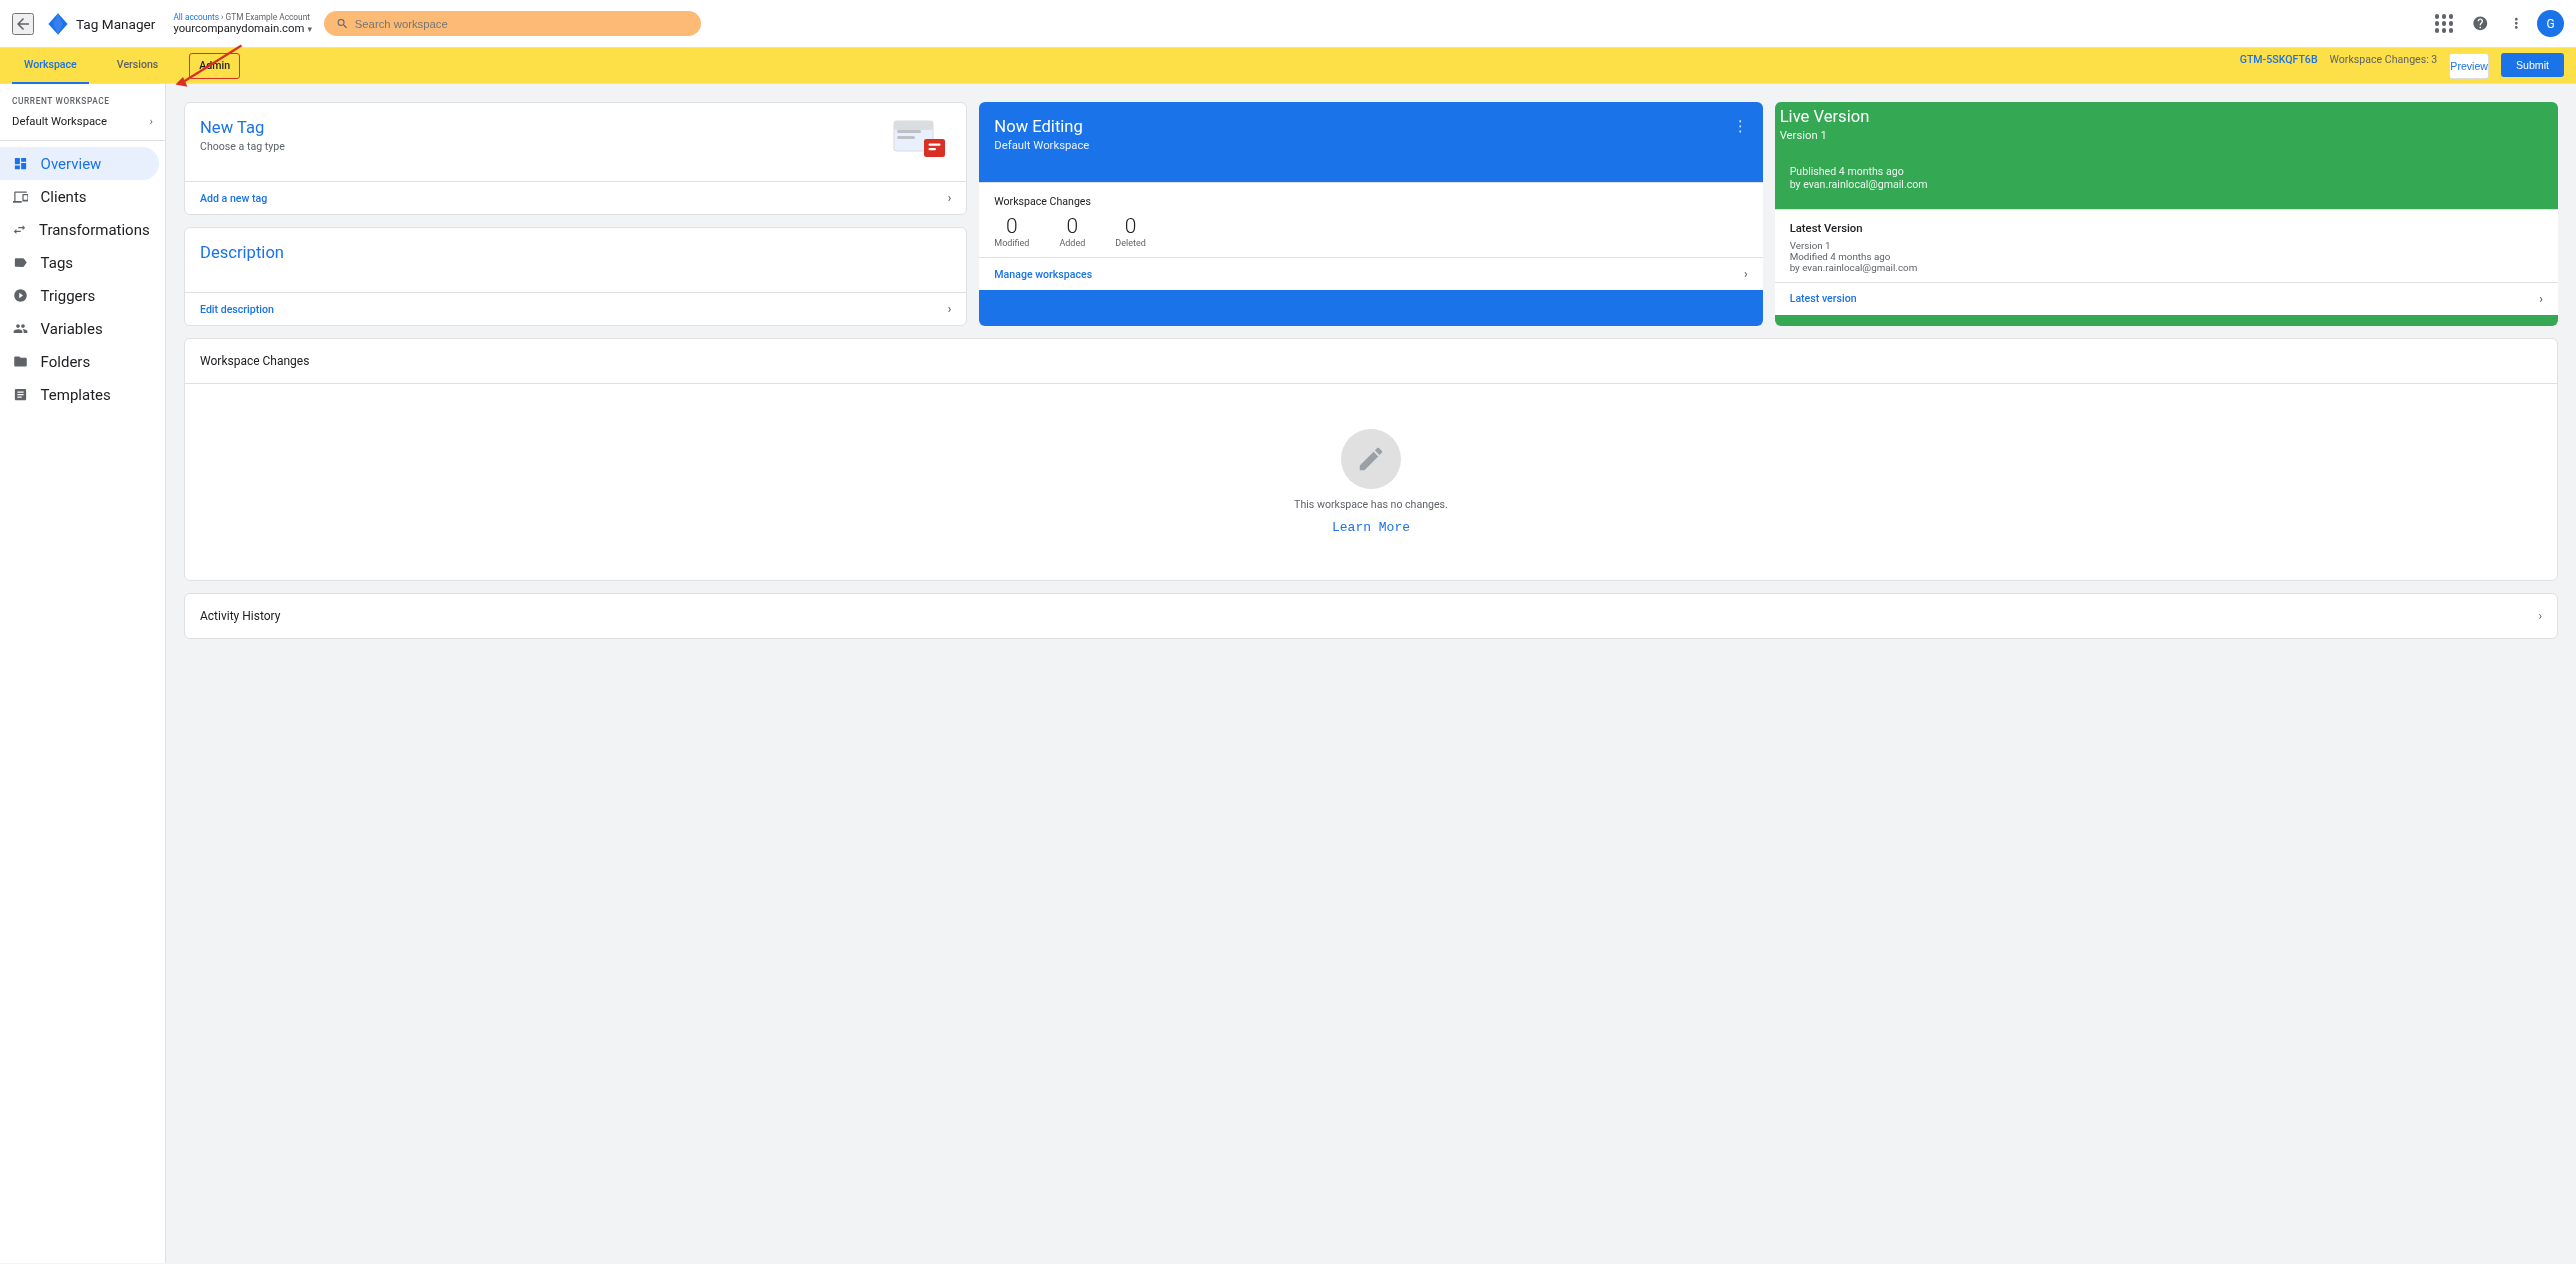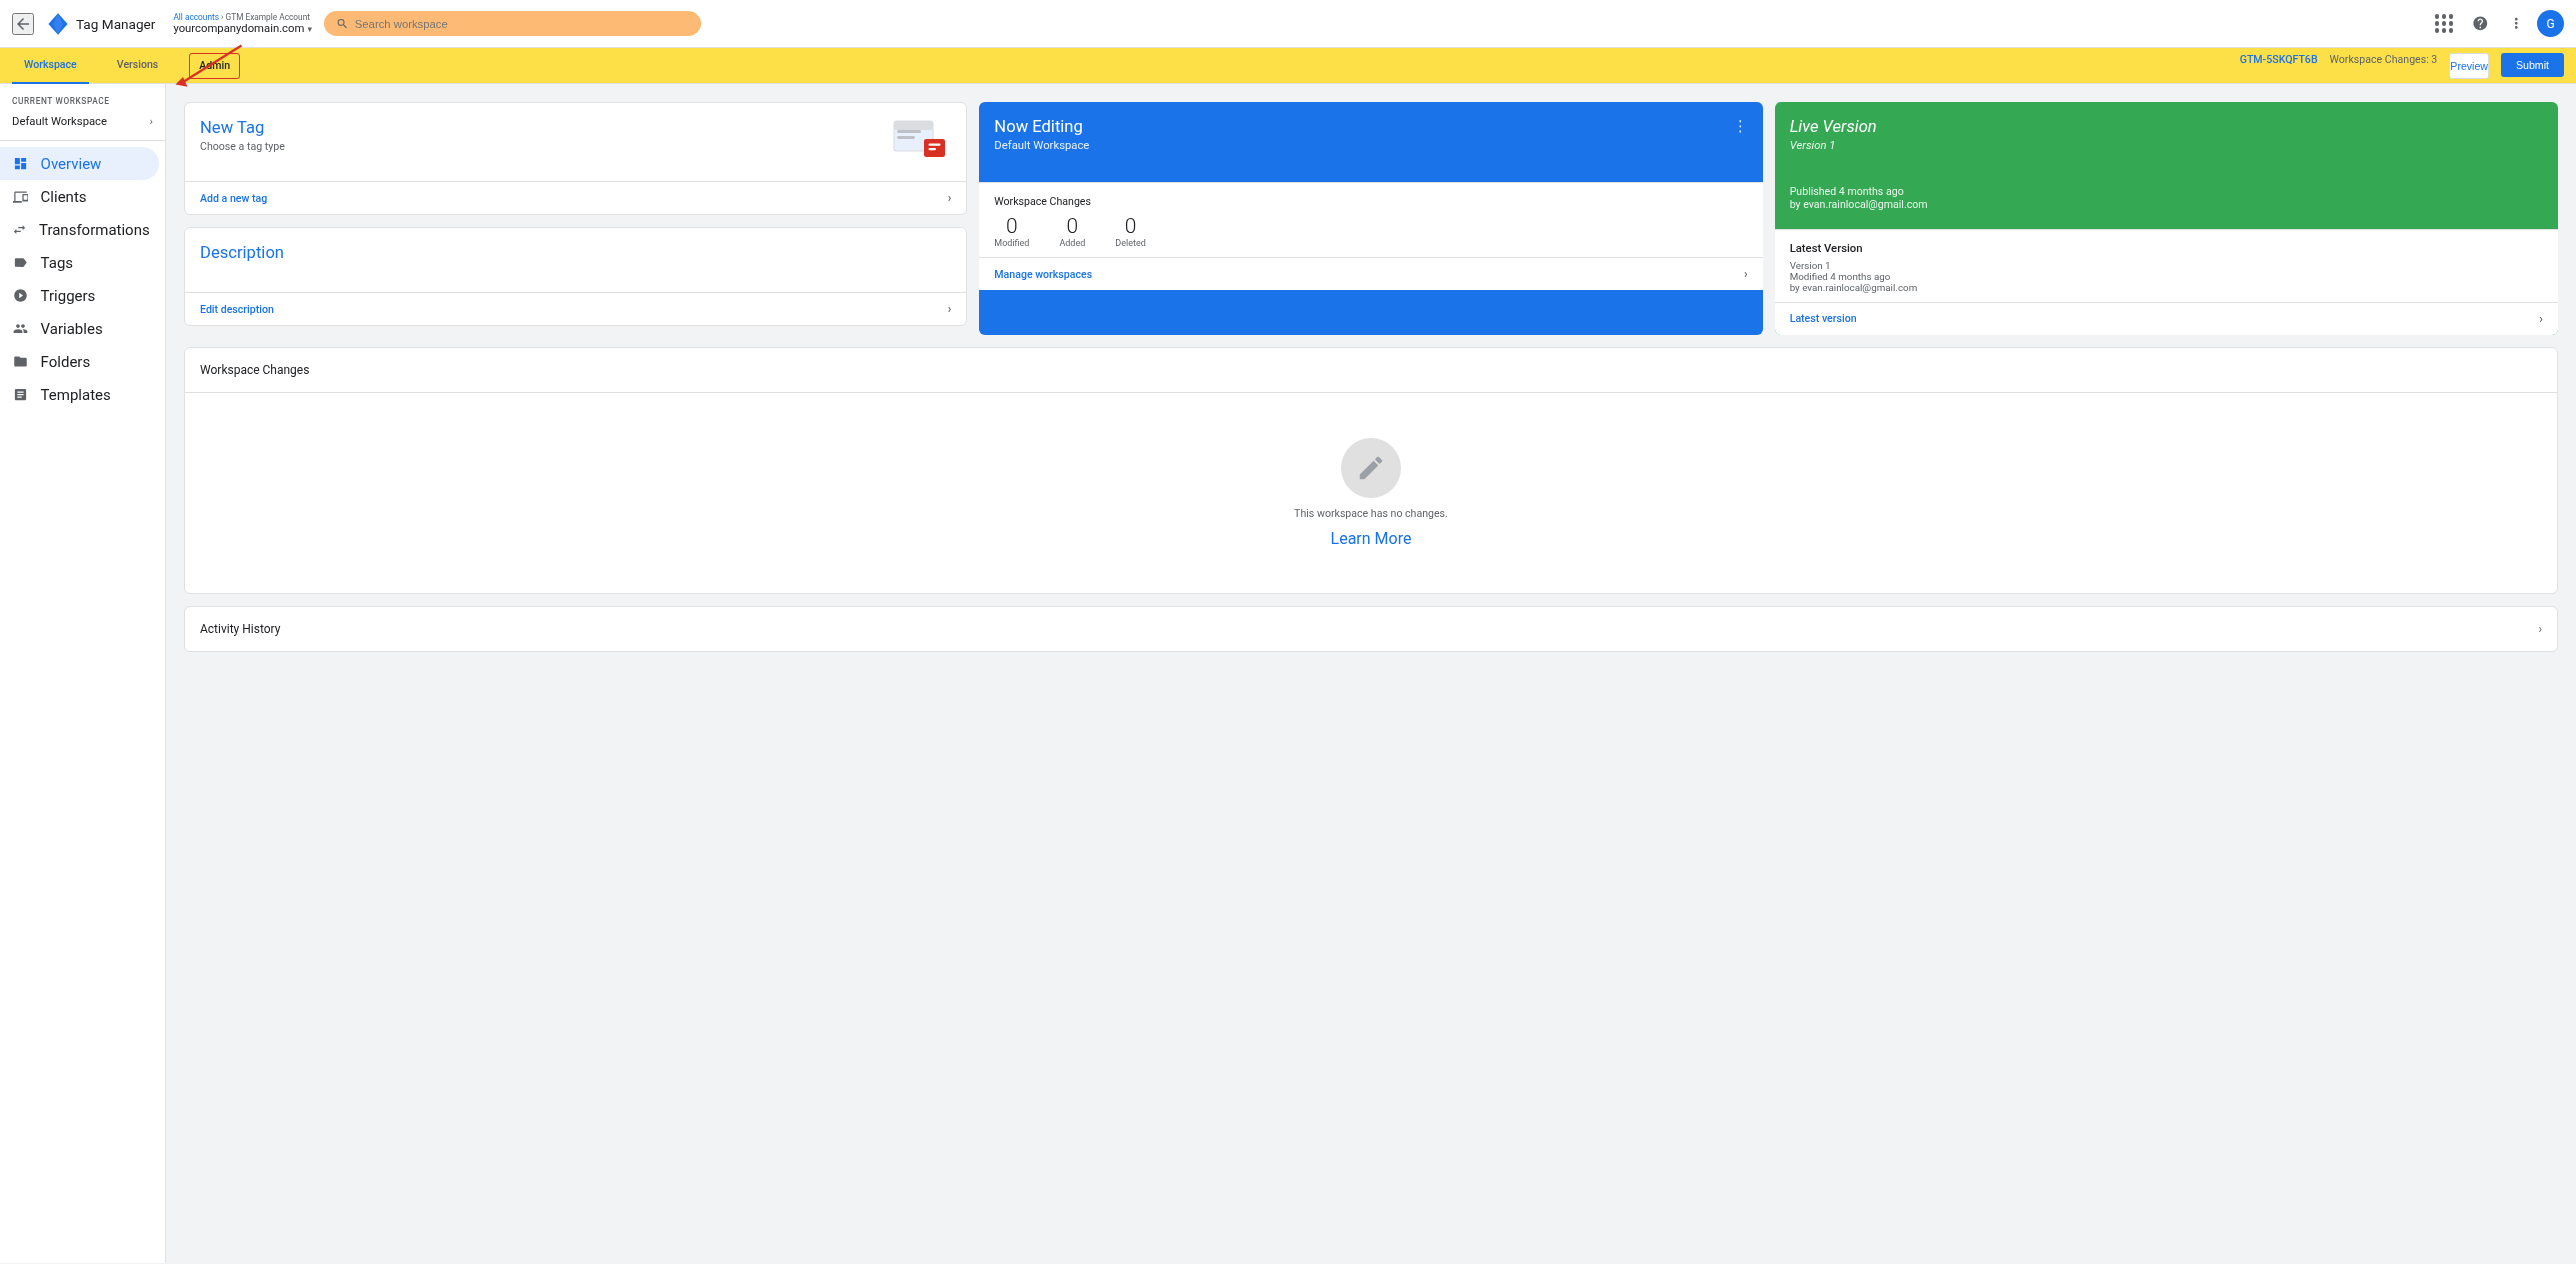--- a/index.html
+++ b/index.html
@@ -109,36 +109,36 @@
     .workspace-changes-section { background: #fff; border-top: 0.8px solid #e0e0e0; }
     .wc-header { padding: 12px 15px 6px 15px; font-size: 10.6px; color: #202124; font-weight: 400; }
     .wc-stats { display: flex; gap: 30px; padding: 0 15px 9px 15px; }
     .wc-stat { text-align: center; }
     .wc-stat-num { font-size: 21px; font-weight: 300; color: #202124; }
     .wc-stat-label { font-size: 9px; color: #5f6368; }
     .wc-footer { padding: 9px 15px; border-top: 0.8px solid #e0e0e0; display: flex; align-items: center; justify-content: space-between; color: #1a73e8; font-size: 10.6px; font-weight: 500; cursor: pointer; }
 
     
     .live-version-card { background: #34a853; border: none; }
-    .lv-header { padding: 15px; font-style: italic; }
+    .lv-header { padding: 5px; }
     .lv-title { font-size: 16.6px; color: #fff; font-weight: 400; }
     .lv-sub { font-size: 11.3px; color: rgba(255,255,255,0.9); margin-top: 3px; }
     .lv-body { padding: 18px 15px; color: rgba(255,255,255,0.9); font-size: 10.6px; }
     .latest-version-section { background: #fff; border-top: 0.8px solid #e0e0e0; }
     .lv-latest-header { padding: 12px 15px 3px 15px; font-size: 11.3px; color: #202124; font-weight: 500; }
     .lv-latest-body { padding: 1.5px 15px 9px 15px; font-size: 9.8px; color: #5f6368; }
     .lv-footer { padding: 9px 15px; border-top: 0.8px solid #e0e0e0; display: flex; align-items: center; justify-content: space-between; color: #1a73e8; font-size: 10.6px; font-weight: 500; cursor: pointer; }
 
     
     .wc-large-card { background: #fff; border-radius: 6px; border: 0.8px solid #e0e0e0; margin-bottom: 12px; }
     .wc-large-header { padding: 15px; font-size: 12px; font-weight: 400; color: #202124; border-bottom: 0.8px solid #e0e0e0; }
     .wc-large-body { padding: 45px 15px; display: flex; flex-direction: column; align-items: center; gap: 9px; }
     .empty-icon { width: 60px; height: 60px; border-radius: 50%; background: #e0e0e0; display: flex; align-items: center; justify-content: center; }
     .empty-text { color: #5f6368; font-size: 10.6px; }
-    .learn-more-link { color: #1a73e8; font-size: 16px; cursor: pointer; text-decoration: none; }
+    .learn-more-link { color: #1a73e8; font-size: 13px; cursor: pointer; text-decoration: none; font-family: Liberation Mono, monospace; }
 
     
     .activity-card { background: #fff; border-radius: 6px; border: 0.8px solid #e0e0e0; }
     .activity-header { padding: 15px; font-size: 12px; font-weight: 400; color: #202124; display: flex; align-items: center; justify-content: space-between; }
     .activity-chevron { color: #5f6368; cursor: pointer; }
 
     .chevron-right { font-size: 12px; color: #5f6368; }
 
     
     .grid-dots { display: grid; grid-template-columns: repeat(3, 4.5px); gap: 2.3px; }

